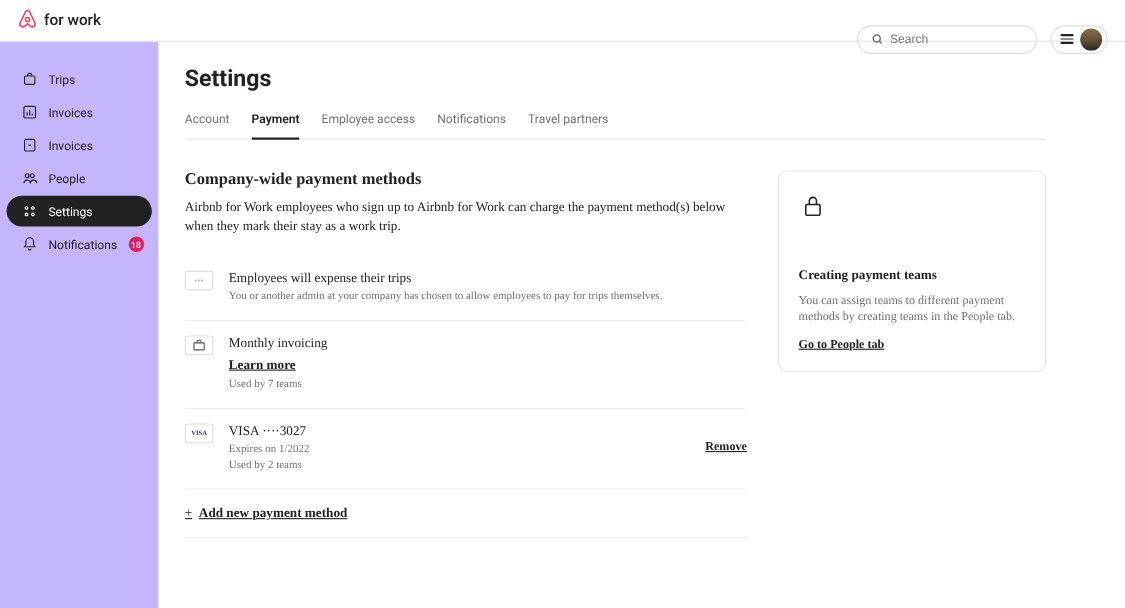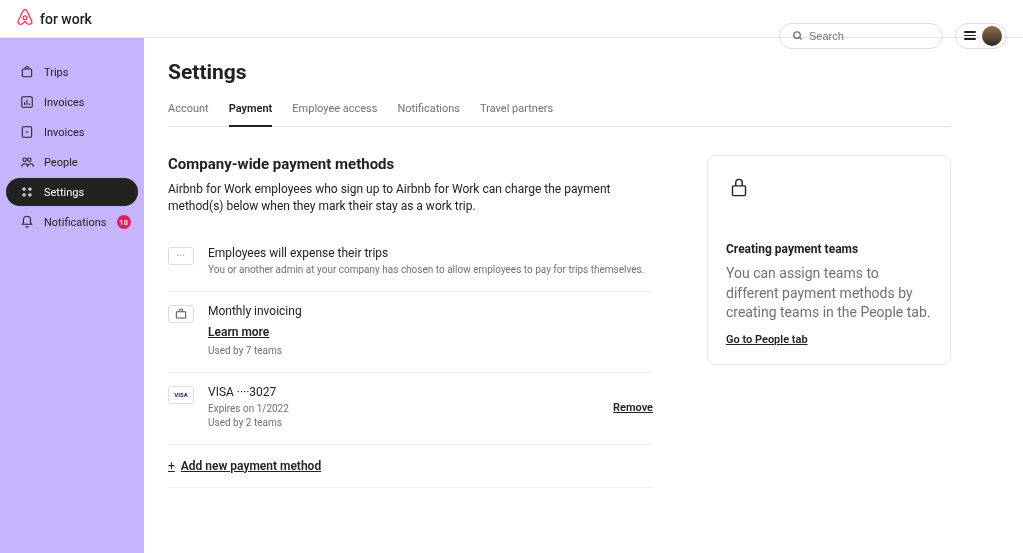--- a/index.html
+++ b/index.html
@@ -25,21 +25,21 @@
   .sidebar-item .icon { width: 14px; height: 14px; display: inline-flex; align-items: center; justify-content: center; flex-shrink: 0; }
   .sidebar-item .badge { margin-left: auto; background: #e31c5f; color: #fff; font-size: 8px; min-width: 14px; height: 14px; border-radius: 7px; display: flex; align-items: center; justify-content: center; padding: 0 3px; font-weight: 600; }
   
   
   .main { flex: 1; padding: 22px 72px 22px 24px; overflow-y: auto; }
   .page-title { font-size: 21px; font-weight: 700; margin-bottom: 18px; }
   .tabs { display: flex; gap: 20px; border-bottom: 1px solid #e4e4e4; margin-bottom: 28px; }
   .tab { font-size: 11px; color: #717171; padding-bottom: 10px; cursor: pointer; border-bottom: 2px solid transparent; margin-bottom: -1px; }
   .tab.active { color: #222; font-weight: 600; border-bottom-color: #222; }
   
-  .content-row { display: flex; gap: 54px; align-items: flex-start; }
+  .content-row { display: flex; gap: 28px; align-items: flex-start; font-family: Liberation Serif, serif; }
   .content-left { flex: 1; max-width: 550px; }
   .content-right { width: 244px; flex-shrink: 0; }
   
   .section-title { font-size: 15px; font-weight: 700; margin-bottom: 8px; }
   .section-desc { font-size: 12px; color: #222; line-height: 1.45; margin-bottom: 18px; }
   
   .pm-item { border-bottom: 1px solid #eee; padding: 12px 0 14px; display: flex; gap: 14px; position: relative; }
   .pm-item:last-of-type { border-bottom: 1px solid #eee; }
   .pm-icon { width: 26px; height: 18px; border: 1px solid #ddd; border-radius: 3px; background: #fff; display: flex; align-items: center; justify-content: center; flex-shrink: 0; margin-top: 1px; font-size: 6px; font-weight: 700; color: #1a1f71; }
   .pm-icon.dots::after { content: '•••'; font-size: 7px; color: #aaa; letter-spacing: 0.5px; font-weight: 400; }
@@ -49,21 +49,21 @@
   .pm-sub { font-size: 10px; color: #717171; line-height: 1.4; }
   .pm-sub.link { color: #222; text-decoration: underline; font-weight: 600; cursor: pointer; font-size: 12px; margin-bottom: 3px; display: inline-block; }
   .pm-action { position: absolute; right: 0; top: 28px; font-size: 11px; font-weight: 600; text-decoration: underline; cursor: pointer; }
   
   .add-row { padding: 14px 0; display: flex; align-items: center; gap: 6px; font-size: 12px; font-weight: 600; text-decoration: underline; cursor: pointer; border-bottom: 1px solid #eee; }
   .add-row .plus { font-size: 12px; font-weight: 400; text-decoration: none; display: inline-block; }
   
   .info-card { border: 1px solid #e4e4e4; border-radius: 8px; padding: 18px; }
   .info-card .card-icon { margin-bottom: 14px; }
   .info-card .card-title { font-size: 12px; font-weight: 700; margin-bottom: 8px; margin-top: 38px; }
-  .info-card .card-desc { font-size: 14px; color: #717171; line-height: 1.4; margin-bottom: 10px; }
+  .info-card .card-desc { font-size: 11px; color: #717171; line-height: 1.4; margin-bottom: 10px; }
   .info-card .card-link { font-size: 11px; font-weight: 600; text-decoration: underline; cursor: pointer; }
 </style>
 </head>
 <body>
 
 <div class="header">
   <div class="logo-wrap">
     <span class="icon">
       <svg width="18" height="18" viewBox="0 0 24 24" fill="none" stroke="#FF385C" stroke-width="1.8">
         <path d="M12 2c1 0 2 .6 2.6 1.8l6.3 13.1c.7 1.5.3 3.2-1 4.2-1.3 1-3.1.9-4.4-.1L12 18l-3.5 3c-1.3 1-3.1 1.1-4.4.1-1.3-1-1.7-2.7-1-4.2L9.4 3.8C10 2.6 11 2 12 2z"></path>

